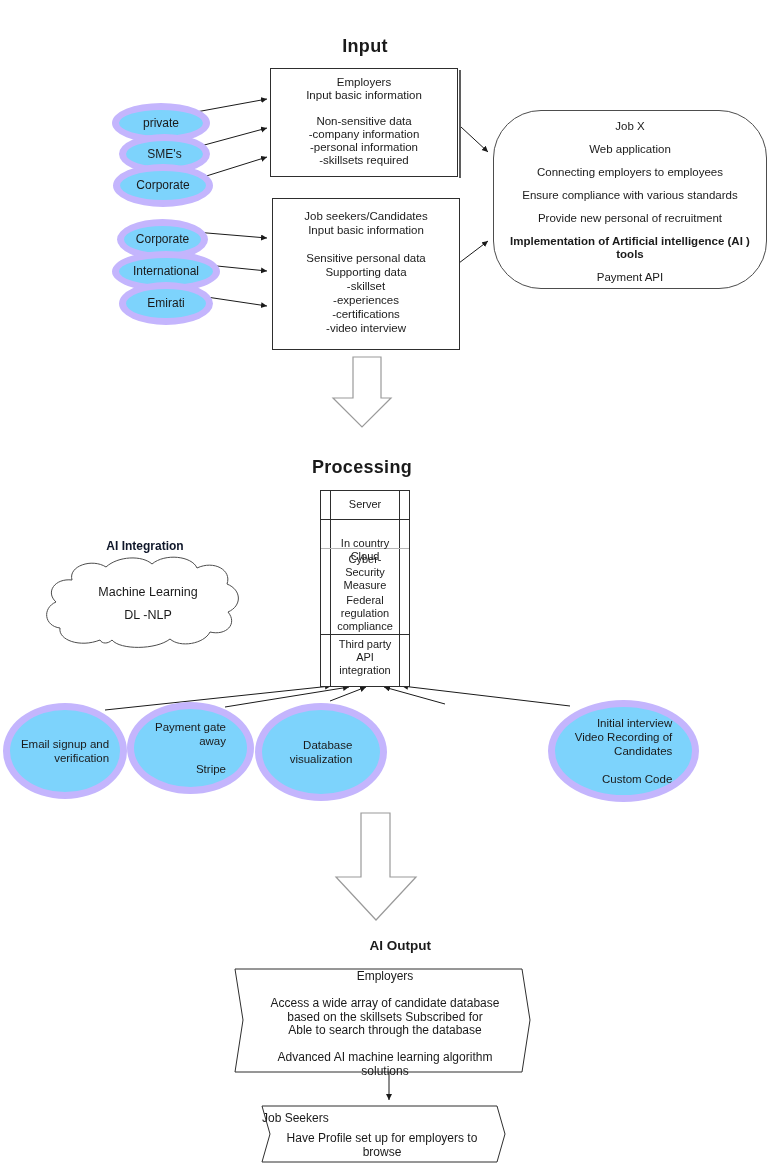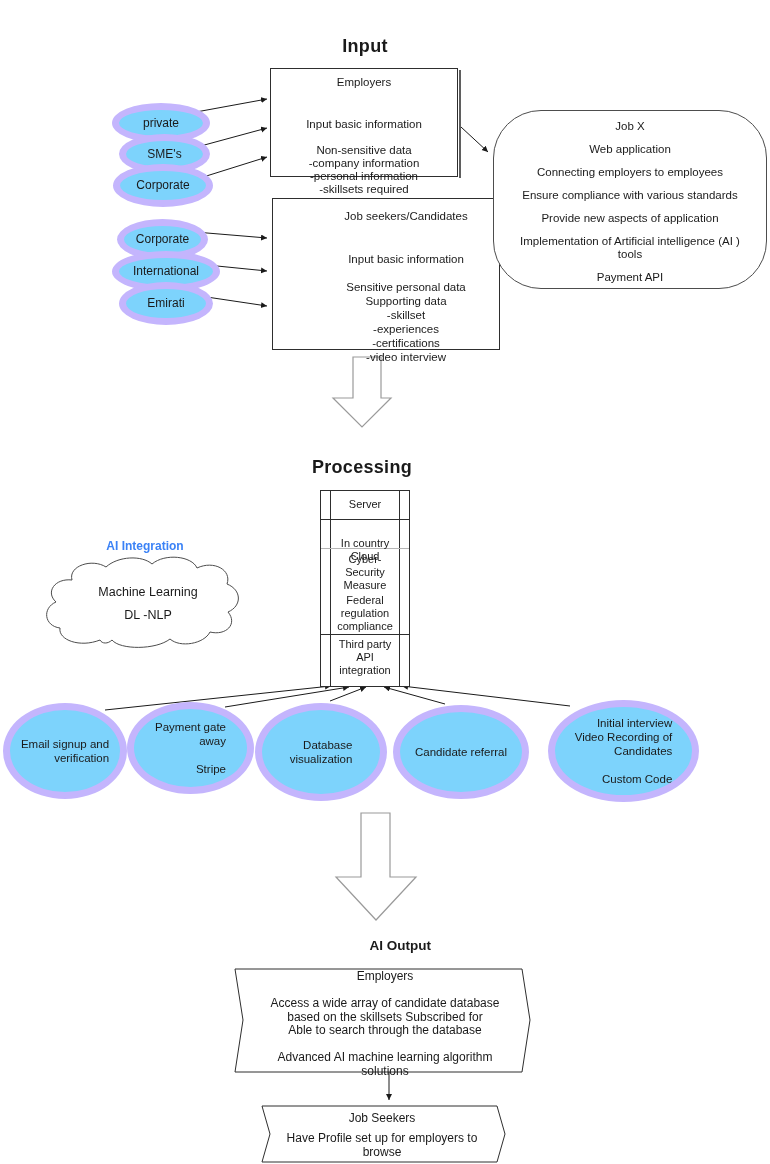--- a/index.html
+++ b/index.html
@@ -11,21 +11,21 @@
   .txt{white-space:pre-line;text-align:center;}
   .ellipse{
     border:7px solid #c4b5fd;border-radius:50%;background:#7dd3fc;
     display:flex;align-items:center;justify-content:center;
     text-align:right;white-space:pre-line;
   }
   .srcEllipse{font-size:12px;line-height:13px;}
   .modEllipse{font-size:11.5px;line-height:14px;}
   .rectbox{border:1px solid #2e2e2e;background:#fff;}
   .boxtitle{font-size:11.5px;text-align:center;}
-  .boxbody{font-size:11.5px;text-align:center;white-space:pre-line;margin-top:29px;}
+  .boxbody{font-size:11.5px;text-align:center;white-space:pre-line;}
   .sectitle{font-weight:bold;font-size:18px;text-align:center;letter-spacing:0.3px;margin-top:24px;}
   .stackline{position:absolute;background:#2e2e2e;}
   .stacktext{position:absolute;left:10px;width:68px;text-align:center;font-size:11px;line-height:13px;white-space:pre-line;}
   svg{position:absolute;left:0;top:0;}
 </style>
 </head>
 <body>
 
 <div id="canvas">
 
@@ -103,48 +103,48 @@
   <div class="abs rectbox" style="left:270px;top:68px;width:186px;height:107px;">
     <div class="boxtitle" style="margin-top:7px;line-height:13px;">Employers</div>
     <div class="boxbody" style="line-height:13px;">Input basic information
 
 Non-sensitive data
 -company information
 -personal information
 -skillsets required</div>
   </div>
 
-  <div class="abs rectbox" style="left:272px;top:198px;width:186px;height:150px;padding-left:40px;">
+  <div class="abs rectbox" style="left:272px;top:198px;width:186px;height:150px;">
     <div class="boxtitle" style="margin-top:10px;line-height:14px;">Job seekers/Candidates</div>
     <div class="boxbody" style="line-height:14px;">Input basic information
 
 Sensitive personal data
 Supporting data
 -skillset
 -experiences
 -certifications
 -video interview</div>
   </div>
 
   <div class="abs" style="left:493px;top:110px;width:272px;height:177px;border:1px solid #4d4d4d;border-radius:48px;background:#fff;">
     <div style="display:flex;flex-direction:column;gap:10px;padding-top:9px;">
       <div class="txt" style="font-size:11.5px;line-height:13px;">Job X</div>
       <div class="txt" style="font-size:11.5px;line-height:13px;">Web application</div>
       <div class="txt" style="font-size:11.5px;line-height:13px;">Connecting employers to employees</div>
       <div class="txt" style="font-size:11.5px;line-height:13px;">Ensure compliance with various standards</div>
-      <div class="txt" style="font-size:11.5px;line-height:13px;">Provide new aspects of application</div>
-      <div class="txt" style="font-size:11.5px;line-height:13px;">Implementation of Artificial intelligence (AI )
+      <div class="txt" style="font-size:11.5px;line-height:13px;">Provide new personal of recruitment</div>
+      <div class="txt" style="font-size:11.5px;line-height:13px;font-weight:bold;">Implementation of Artificial intelligence (AI )
 tools</div>
       <div class="txt" style="font-size:11.5px;line-height:13px;">Payment API</div>
     </div>
   </div>
 
   <div class="abs sectitle" style="left:282px;top:433px;width:160px;">Processing</div>
 
-  <div class="abs" style="left: 85px; top: 539px; width: 120px; text-align: center; font-weight: bold; font-size: 12px; color: #3b82f6;">AI Integration</div>
+  <div class="abs" style="left: 85px; top: 539px; width: 120px; text-align: center; font-weight: bold; font-size: 12px; color: #0f172a;">AI Integration</div>
   <div class="abs" style="left:78px;top:585px;width:140px;text-align:center;font-size:12.5px;">Machine Learning</div>
   <div class="abs" style="left:78px;top:608px;width:140px;text-align:center;font-size:12.5px;">DL -NLP</div>
 
   <div class="abs" style="left:320px;top:490px;width:88px;height:195px;border:1px solid #2e2e2e;background:#fff;">
     <div class="stackline" style="left:9px;top:0;width:1px;height:195px;"></div>
     <div class="stackline" style="right:9px;top:0;width:1px;height:195px;"></div>
     <div class="stackline" style="left:0;top:28px;width:88px;height:1px;"></div>
     <div class="stackline" style="left:0;top:57px;width:88px;height:1px;background:#b5b5b5;"></div>
     <div class="stackline" style="left:0;top:143px;width:88px;height:1px;"></div>
     <div class="stacktext" style="top:7px;">Server</div>
@@ -162,34 +162,33 @@
   </div>
 
   <div class="abs ellipse modEllipse" style="left:3px;top:703px;width:110px;height:82px;">Email signup and
 verification</div>
   <div class="abs ellipse modEllipse" style="left:127px;top:702px;width:113px;height:78px;">Payment gate
 away
 
 Stripe</div>
   <div class="abs ellipse modEllipse" style="left:255px;top:703px;width:118px;height:84px;">Database
 visualization</div>
-  <div class="abs ellipse modEllipse" style="left:393px;top:705px;width:122px;height:80px;">Candidate referral</div>
   <div class="abs ellipse modEllipse" style="left:548px;top:700px;width:137px;height:88px;">Initial interview
 Video Recording of
 Candidates
 
 Custom Code</div>
 
   <div class="abs" style="left:330px;top:938px;width:101px;text-align:right;font-weight:bold;font-size:13.5px;">AI Output</div>
 
   <div class="abs" style="left:245px;top:970px;width:280px;text-align:center;font-size:12px;line-height:13px;">Employers</div>
   <div class="abs txt" style="left:240px;top:997px;width:290px;font-size:12px;line-height:13.5px;">Access a wide array of candidate database
 based on the skillsets Subscribed for
 Able to search through the database
 
 Advanced AI machine learning algorithm
 solutions</div>
 
-  <div class="abs" style="left:262px;top:1112px;width:240px;text-align:center;font-size:12px;line-height:13px;">Job Seekers</div>
+  <div class="abs" style="left:262px;top:1112px;width:240px;text-align:left;font-size:12px;line-height:13px;">Job Seekers</div>
   <div class="abs txt" style="left:252px;top:1131px;width:260px;font-size:12px;line-height:14px;">Have Profile set up for employers to
 browse</div>
 
 </div>
 
 </body></html>

